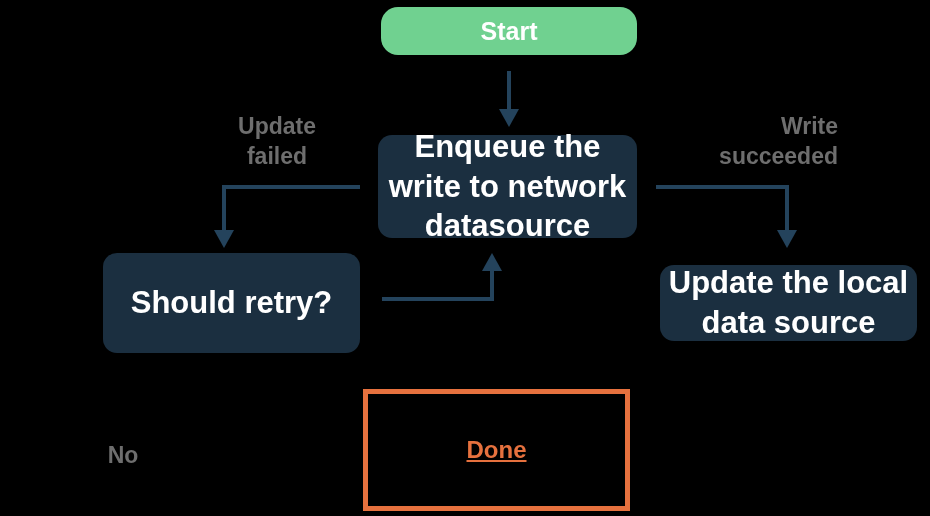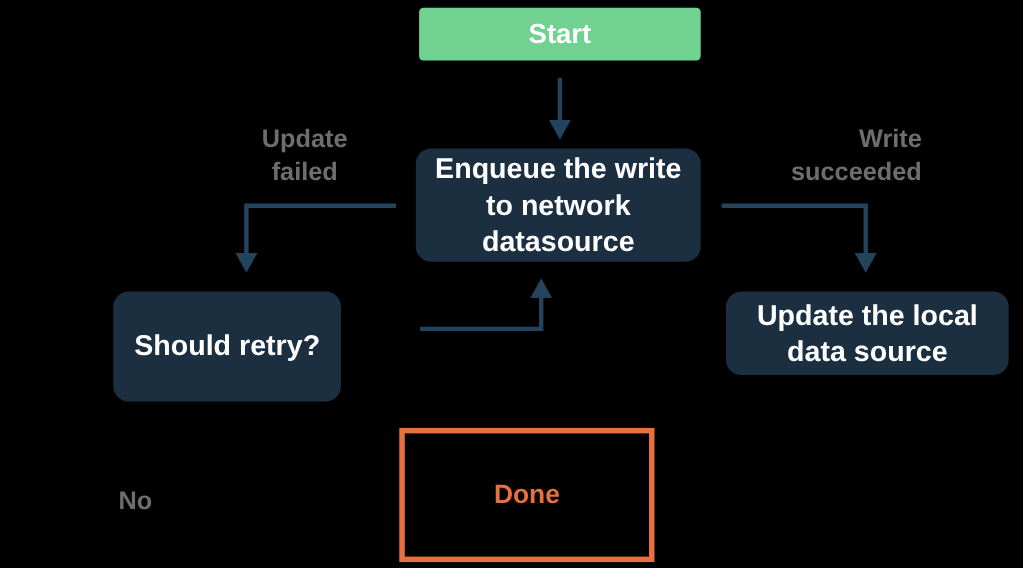--- a/index.html
+++ b/index.html
@@ -30,43 +30,44 @@
     fill: var(--c-edge, #24435C);
   }
   .node {
     position: absolute;
     display: flex;
     align-items: center;
     justify-content: center;
     text-align: center;
     box-sizing: border-box;
     font-weight: bold;
-    font-size: 26px;
+    font-size: 31px;
     line-height: 1.28;
     color: var(--c-node-text, #FFFFFF);
     background: var(--c-node-fill, #1B2F40);
     border-radius: 14px;
     padding: 0 6px;
   }
   .node--start {
     left: 381px; top: 7px; width: 256px; height: 48px;
     background: var(--c-start-fill, #70D190);
-    border-radius: 4px;
+    border-radius: 17px;
     font-size: 25px;
   }
   .node--enqueue { left: 378px; top: 135px; width: 259px; height: 103px; }
-  .node--retry   { left: 103px; top: 265px; width: 207px; height: 100px; }
+  .node--retry   { left: 103px; top: 253px; width: 257px; height: 100px; }
   .node--update  { left: 660px; top: 265px; width: 257px; height: 76px; }
   .node--done {
-    left: 363px; top: 389px; width: 232px; height: 122px;
+    left: 363px; top: 389px; width: 267px; height: 122px;
     background: transparent;
     border: 5px solid var(--c-accent-orange, #E6713E);
     border-radius: 0;
     color: var(--c-accent-orange, #E6713E);
     font-size: 24px;
+    text-decoration: underline;
   }
   .elabel {
     position: absolute;
     color: var(--c-edge-label, #6E6E6E);
     font-weight: bold;
     font-size: 23px;
     line-height: 1.3;
     text-align: center;
   }
   .elabel--failed    { left: 217px; top: 112px; width: 120px; }

